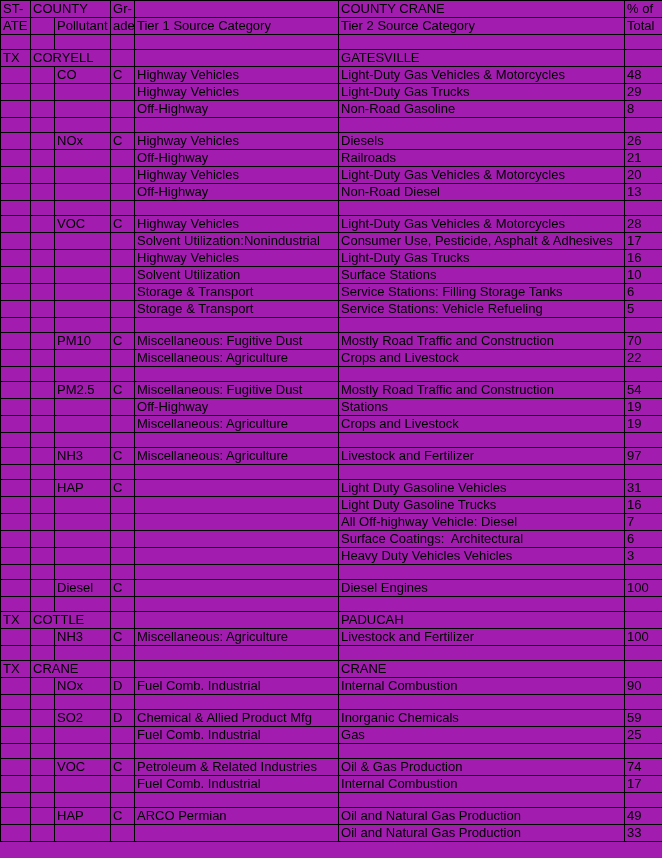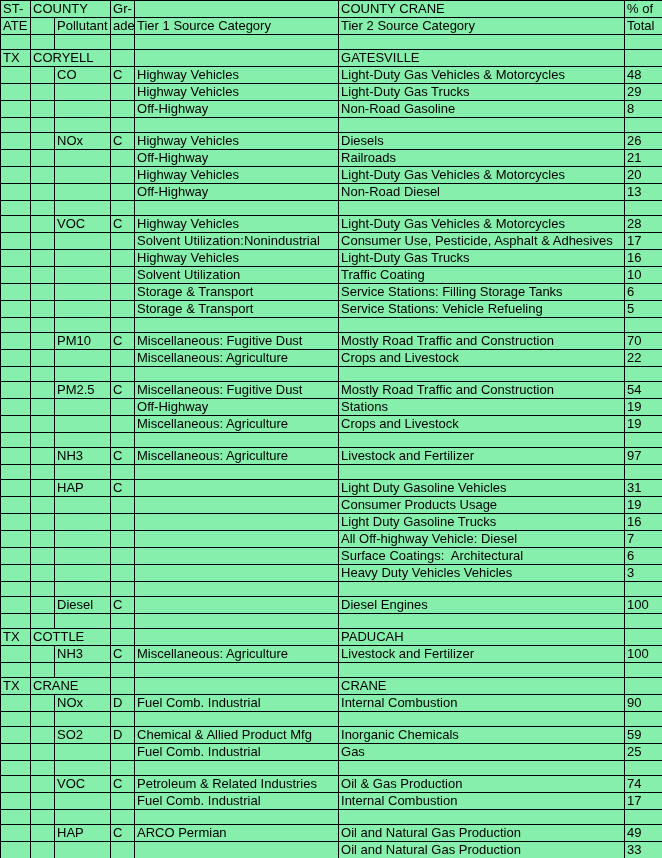--- a/index.html
+++ b/index.html
@@ -4,21 +4,21 @@
 <style>
   html, body {
     margin: 0;
     padding: 0;
     background: #ffffff;
   }
   .sheet {
     width: 662px;
     height: 858px;
     overflow: hidden;
-    background: #86efac;
+    background: #a21caf;
   }
   table.grid {
     border-collapse: collapse;
     table-layout: fixed;
     width: 662px;
   }
   table.grid td {
     border: 1px solid #000000;
     font-family: "Liberation Sans", sans-serif;
     font-size: 13px;
@@ -190,21 +190,21 @@
           <td class="c-left">Highway Vehicles</td>
           <td class="c-left">Light-Duty Gas Trucks</td>
           <td class="c-num">16</td>
         </tr>
         <tr class="r-data">
           <td class="c-left"></td>
           <td class="c-left"></td>
           <td class="c-left"></td>
           <td class="c-left"></td>
           <td class="c-left">Solvent Utilization</td>
-          <td class="c-left">Traffic Coating</td>
+          <td class="c-left">Surface Stations</td>
           <td class="c-num">10</td>
         </tr>
         <tr class="r-data">
           <td class="c-left"></td>
           <td class="c-left"></td>
           <td class="c-left"></td>
           <td class="c-left"></td>
           <td class="c-left">Storage &amp; Transport</td>
           <td class="c-left">Service Stations: Filling Storage Tanks</td>
           <td class="c-num">6</td>
@@ -309,29 +309,20 @@
           <td class="c-left"></td>
         </tr>
         <tr class="r-data">
           <td class="c-left"></td>
           <td class="c-left"></td>
           <td class="c-left">HAP</td>
           <td class="c-left">C</td>
           <td class="c-left"></td>
           <td class="c-left">Light Duty Gasoline Vehicles</td>
           <td class="c-num">31</td>
-        </tr>
-        <tr class="r-data">
-          <td class="c-left"></td>
-          <td class="c-left"></td>
-          <td class="c-left"></td>
-          <td class="c-left"></td>
-          <td class="c-left"></td>
-          <td class="c-left">Consumer Products Usage</td>
-          <td class="c-num">19</td>
         </tr>
         <tr class="r-data">
           <td class="c-left"></td>
           <td class="c-left"></td>
           <td class="c-left"></td>
           <td class="c-left"></td>
           <td class="c-left"></td>
           <td class="c-left">Light Duty Gasoline Trucks</td>
           <td class="c-num">16</td>
         </tr>

